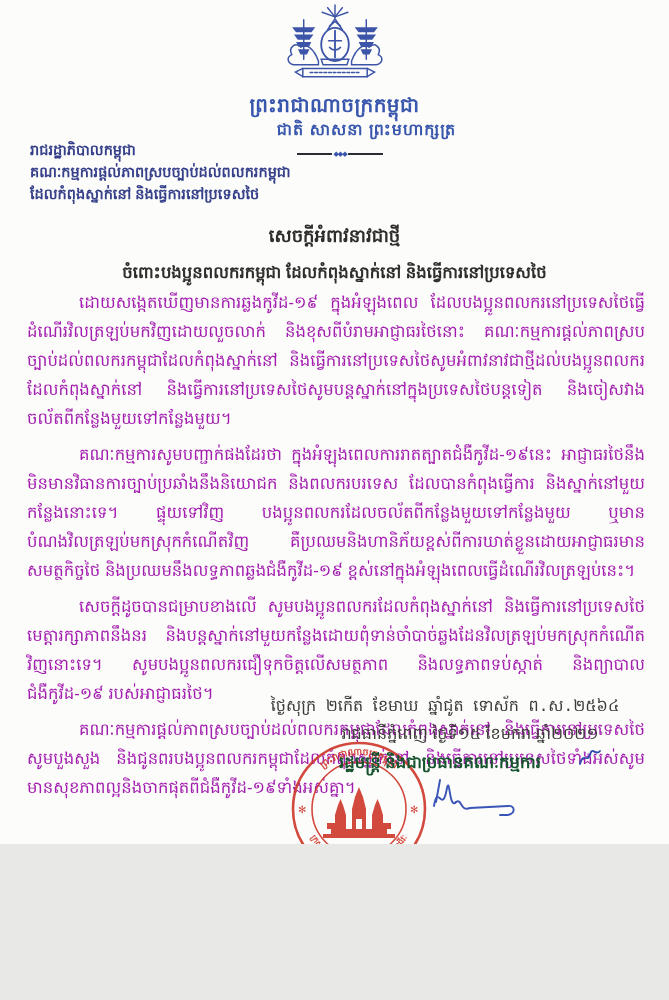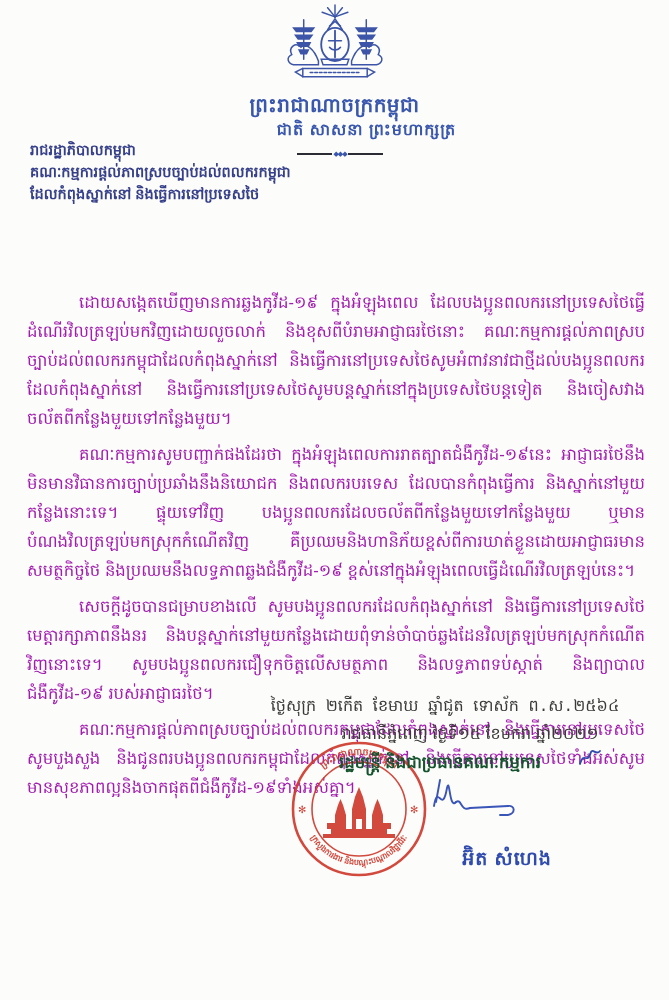--- a/index.html
+++ b/index.html
@@ -2,21 +2,21 @@
 <html><head>
 <meta charset="utf-8">
 <style>
   html,body{margin:0;padding:0;}
   body{
     font-family:"Liberation Sans","DejaVu Sans",sans-serif;
     background:#e8e8e6;
   }
   .page{
     position:relative;
-    width:669px;height:1000px;
+    width:669px;height:844px;
     margin:0 auto;
     background:#fcfcfa;
     overflow:hidden;
     color:#403f3d;
   }
   
   .arms{
     position:absolute;top:4px;left:50%;transform:translateX(-50%);
     width:130px;height:92px;
   }
@@ -135,20 +135,24 @@
       <span class="gem">◆◆◆</span>
       <span class="bar"></span>
   </div>
 
   <div class="letterhead">
     <div>រាជរដ្ឋាភិបាលកម្ពុជា</div>
     <div>គណៈកម្មការផ្តល់ភាពស្របច្បាប់ដល់ពលករកម្ពុជា</div>
     <div>ដែលកំពុងស្នាក់នៅ និងធ្វើការនៅប្រទេសថៃ</div>
   </div>
 
+  <div class="title-block">
+    <p class="title-main">សេចក្តីអំពាវនាវជាថ្មី</p>
+    <p class="title-sub">ចំពោះបងប្អូនពលករកម្ពុជា ដែលកំពុងស្នាក់នៅ និងធ្វើការនៅប្រទេសថៃ</p>
+  </div>
 
   <div class="body-text">
     <p>ដោយសង្កេតឃើញមានការឆ្លងកូវីដ-១៩ ក្នុងអំឡុងពេល ដែលបងប្អូនពលករនៅប្រទេសថៃធ្វើដំណើរវិលត្រឡប់មកវិញដោយលួចលាក់ និងខុសពីបំរាមអាជ្ញាធរថៃនោះ គណៈកម្មការផ្តល់ភាពស្របច្បាប់ដល់ពលករកម្ពុជាដែលកំពុងស្នាក់នៅ និងធ្វើការនៅប្រទេសថៃសូមអំពាវនាវជាថ្មីដល់បងប្អូនពលករដែលកំពុងស្នាក់នៅ និងធ្វើការនៅប្រទេសថៃសូមបន្តស្នាក់នៅក្នុងប្រទេសថៃបន្តទៀត និងចៀសវាងចល័តពីកន្លែងមួយទៅកន្លែងមួយ។</p>
     <p>គណៈកម្មការសូមបញ្ជាក់ផងដែរថា ក្នុងអំឡុងពេលការរាតត្បាតជំងឺកូវីដ-១៩នេះ អាជ្ញាធរថៃនឹងមិនមានវិធានការច្បាប់ប្រឆាំងនឹងនិយោជក និងពលករបរទេស ដែលបានកំពុងធ្វើការ និងស្នាក់នៅមួយកន្លែងនោះទេ។ ផ្ទុយទៅវិញ បងប្អូនពលករដែលចល័តពីកន្លែងមួយទៅកន្លែងមួយ ឬមានបំណងវិលត្រឡប់មកស្រុកកំណើតវិញ គឺប្រឈមនិងហានិភ័យខ្ពស់ពីការឃាត់ខ្លួនដោយអាជ្ញាធរមានសមត្ថកិច្ចថៃ និងប្រឈមនឹងលទ្ធភាពឆ្លងជំងឺកូវីដ-១៩ ខ្ពស់នៅក្នុងអំឡុងពេលធ្វើដំណើរវិលត្រឡប់នេះ។</p>
     <p>សេចក្តីដូចបានជម្រាបខាងលើ សូមបងប្អូនពលករដែលកំពុងស្នាក់នៅ និងធ្វើការនៅប្រទេសថៃមេត្តារក្សាភាពនឹងនរ និងបន្តស្នាក់នៅមួយកន្លែងដោយពុំទាន់ចាំបាច់ឆ្លងដែនវិលត្រឡប់មកស្រុកកំណើតវិញនោះទេ។ សូមបងប្អូនពលករជឿទុកចិត្តលើសមត្ថភាព និងលទ្ធភាពទប់ស្កាត់ និងព្យាបាលជំងឺកូវីដ-១៩ របស់អាជ្ញាធរថៃ។</p>
     <p>គណៈកម្មការផ្តល់ភាពស្របច្បាប់ដល់ពលករកម្ពុជាដែលកំពុងស្នាក់នៅ និងធ្វើការនៅប្រទេសថៃ សូមបួងសួង និងជូនពរបងប្អូនពលករកម្ពុជាដែលកំពុងស្នាក់នៅ និងធ្វើការនៅប្រទេសថៃទាំងអស់សូមមានសុខភាពល្អនិងចាកផុតពីជំងឺកូវីដ-១៩ទាំងអស់គ្នា។</p>
   </div>
 
   <div class="date-lunar">ថ្ងៃសុក្រ ២កើត ខែមាឃ ឆ្នាំជូត ទោស័ក ព.ស.២៥៦៤</div>
   <div class="date-gregorian">រាជធានីភ្នំពេញ ថ្ងៃទី១៥ ខែមករា ឆ្នាំ២០២១</div>

